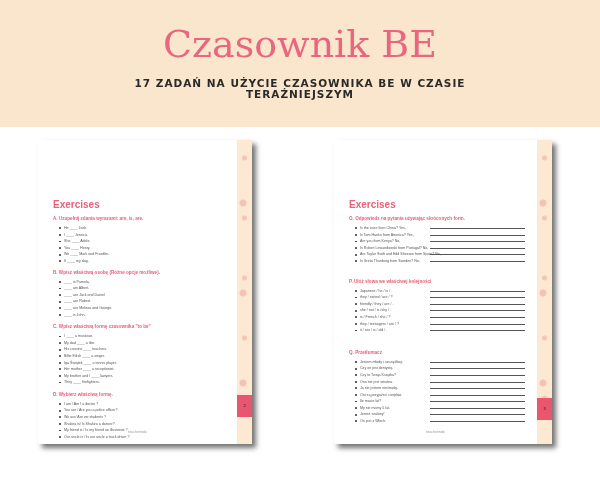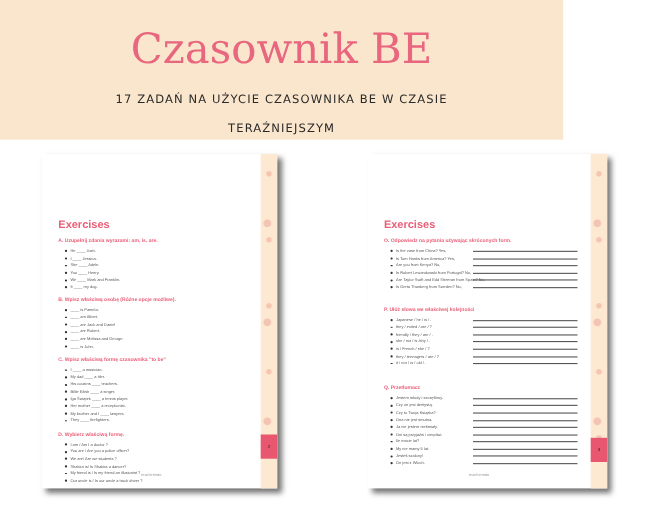--- a/index.html
+++ b/index.html
@@ -1,19 +1,19 @@
 <!DOCTYPE html>
 <html><head>
 <meta charset="utf-8">
 <style>
   * { box-sizing: border-box; margin: 0; padding: 0; }
   body { width: 600px; height: 480px; background: #ffffff; font-family: "Liberation Sans", sans-serif; position: relative; overflow: hidden; }
-  .banner { position: absolute; left: 0; top: 0; width: 512px; height: 127px; background: #fae6cc; text-align: center; }
+  .banner { position: absolute; left: 0; top: 0; width: 600px; height: 127px; background: #fae6cc; text-align: center; }
   .title { position: absolute; left: 0; right: 0; top: 22px; font-family: "DejaVu Serif", serif; font-size: 38px; color: #e8667e; letter-spacing: 0px; }
-  .subtitle { position: absolute; left: 100px; right: 100px; top: 78px; font-family: "DejaVu Sans", sans-serif; font-weight: normal; font-size: 10.5px; color: #2a2a2a; letter-spacing: 1px; line-height: 26px; }
+  .subtitle { position: absolute; left: 100px; right: 100px; top: 78px; font-family: "DejaVu Sans", sans-serif; font-weight: bold; font-size: 10.5px; color: #2a2a2a; letter-spacing: 1px; line-height: 11px; }
   .page { position: absolute; top: 140px; width: 214px; height: 304px; background: #fff; box-shadow: 4px 4px 5px rgba(0,0,0,0.55); }
   .page.p1 { left: 38px; }
   .page.p2 { left: 334px; width: 218px; }
   .strip { position: absolute; right: 0; top: 0; bottom: 0; width: 15px; background: #fde8d2;
     background-image: radial-gradient(circle at 50% 30%, #f6c5b0 2px, transparent 3px), radial-gradient(circle at 40% 70%, #f3c3b4 3px, transparent 4px);
     background-size: 15px 60px, 15px 90px; }
   .badge { position: absolute; right: 0; width: 15px; height: 22px; background: #e8566f; color: #222; font-size: 4px; text-align: center; line-height: 22px; }
   .p1 .badge { top: 255px; }
   .p2 .badge { top: 258px; }
   .content { position: absolute; left: 15px; top: 18px; right: 24px; }

